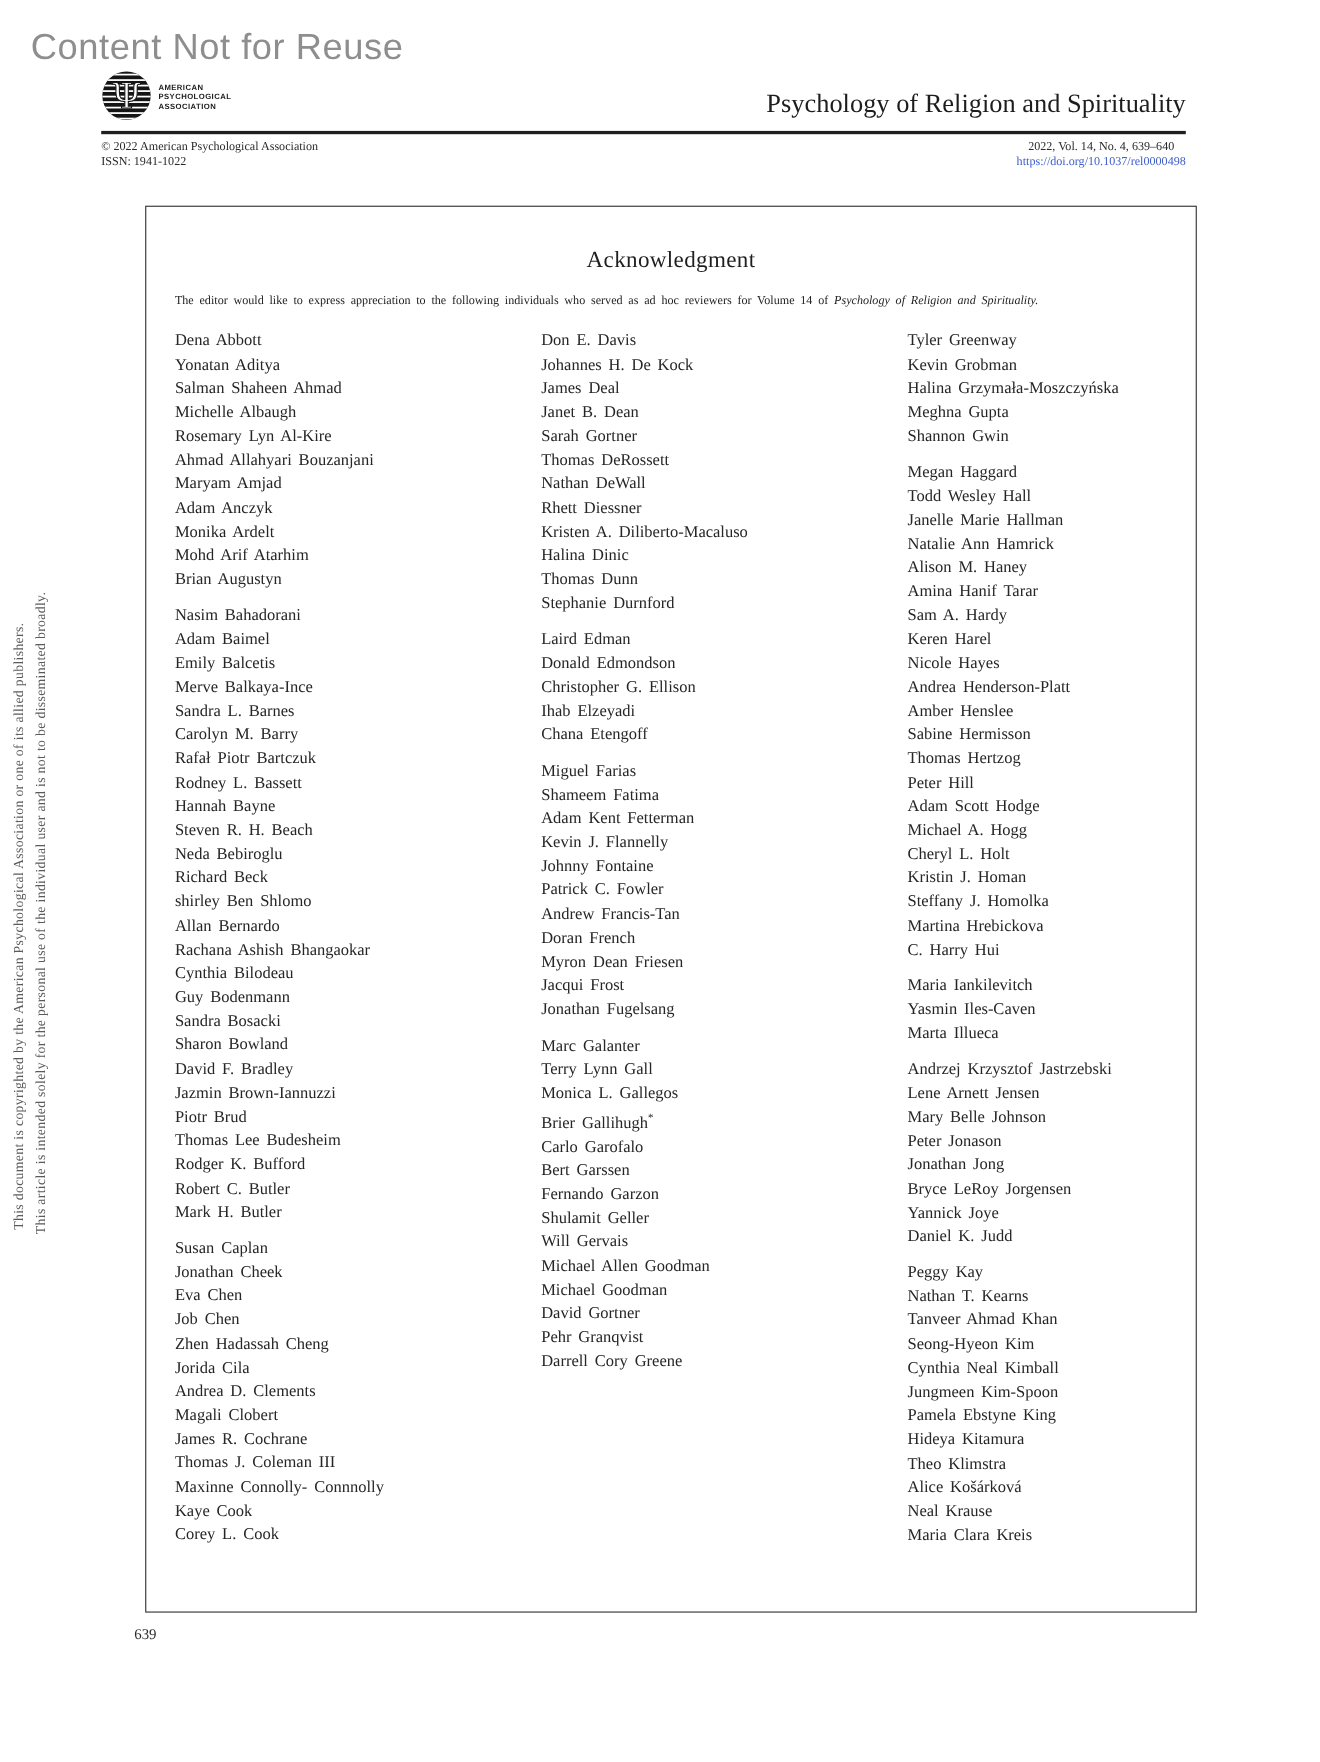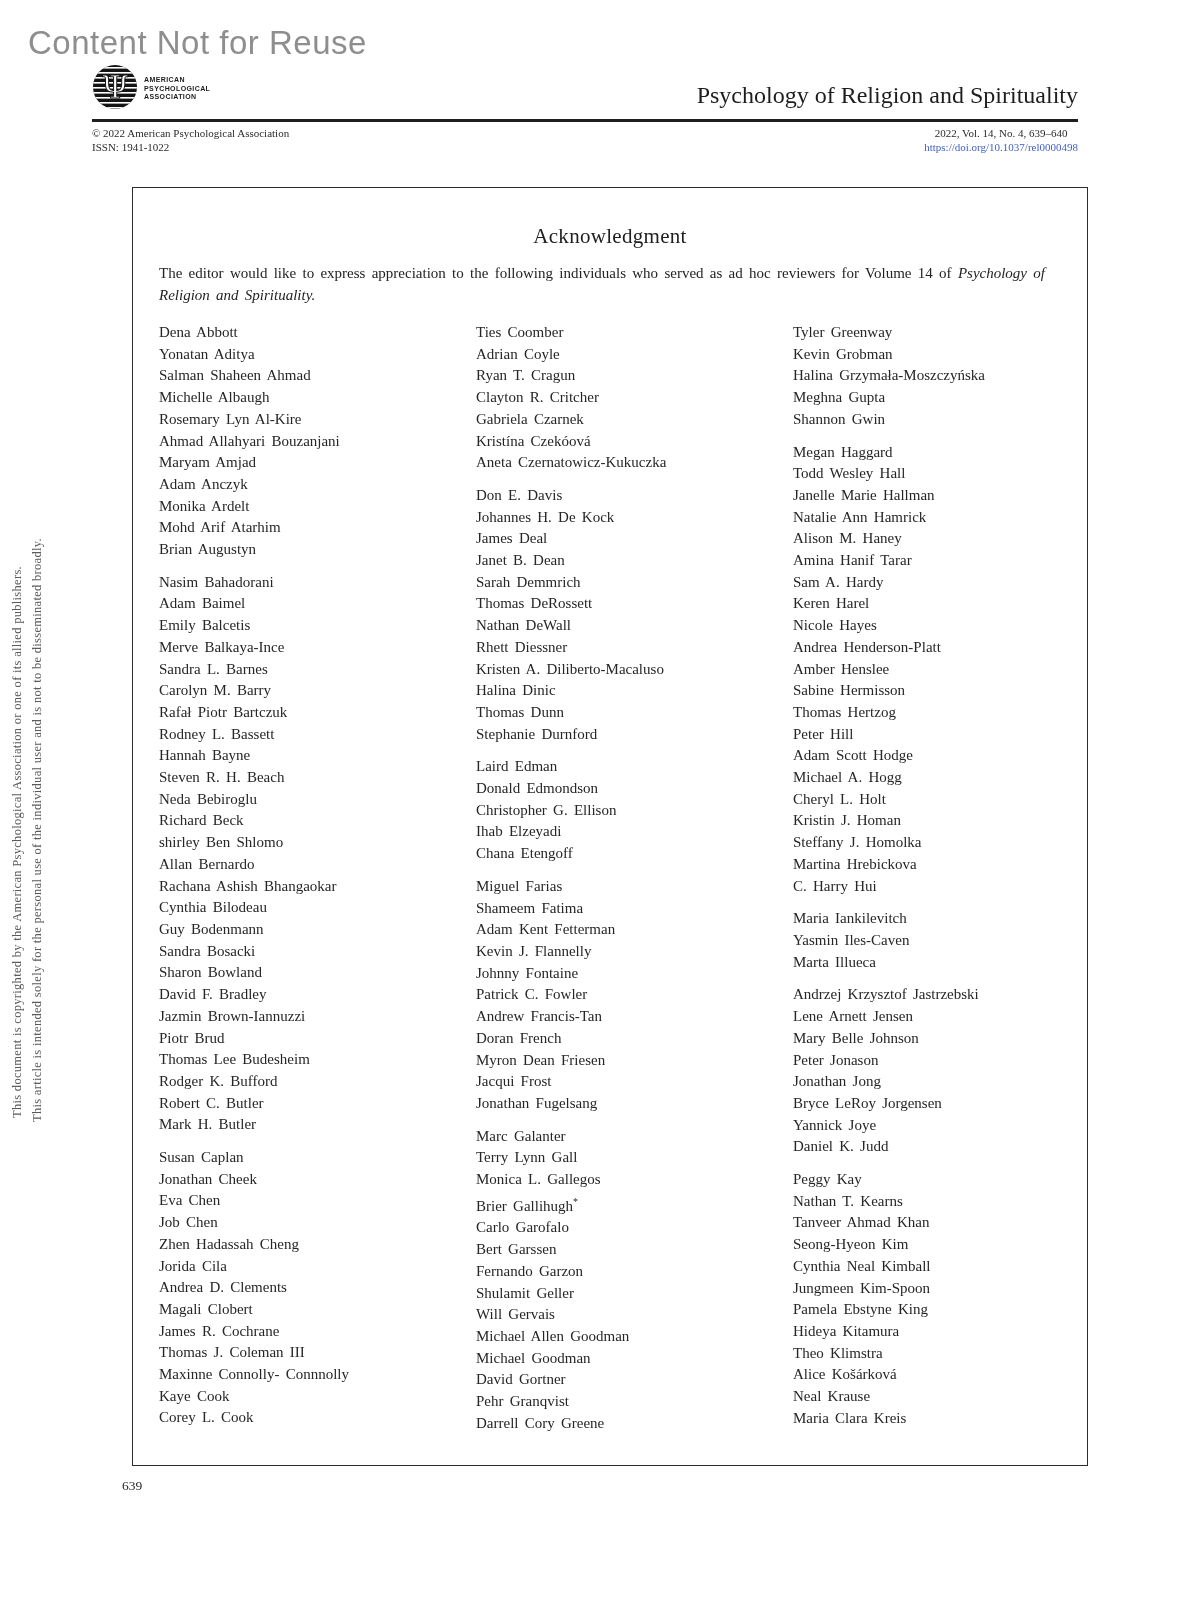--- a/index.html
+++ b/index.html
@@ -86,31 +86,31 @@
   .ack-box h1 {
     margin: 36px 0 13px 0;
     text-align: center;
     font-size: 21px;
     font-weight: normal;
     letter-spacing: 0.3px;
     color: #1e1e1e;
   }
   .intro {
     margin: 0 16px 16px 0;
-    font-size: 15px;
+    font-size: 11px;
     line-height: 22px;
     word-spacing: 2.5px;
     text-align: justify;
     color: #232323;
   }
   .intro em { font-style: italic; }
 
   .columns {
     display: flex;
-    gap: 22px;
+    gap: 38px;
   }
   .col { width: 295px; flex: 0 0 295px; }
   .name-group { margin-bottom: 11px; }
   .name {
     font-size: 15px;
     line-height: 21.7px;
     word-spacing: 2.5px;
     white-space: nowrap;
     color: #262626;
   }
@@ -243,34 +243,25 @@
             <div class="name">Magali Clobert</div>
             <div class="name">James R. Cochrane</div>
             <div class="name">Thomas J. Coleman III</div>
             <div class="name">Maxinne Connolly- Connnolly</div>
             <div class="name">Kaye Cook</div>
             <div class="name">Corey L. Cook</div>
           </div>
         </div>
       <div class="col">
           <div class="name-group">
-            <div class="name">Ties Coomber</div>
-            <div class="name">Adrian Coyle</div>
-            <div class="name">Ryan T. Cragun</div>
-            <div class="name">Clayton R. Critcher</div>
-            <div class="name">Gabriela Czarnek</div>
-            <div class="name">Kristína Czekóová</div>
-            <div class="name">Aneta Czernatowicz-Kukuczka</div>
-          </div>
-          <div class="name-group">
             <div class="name">Don E. Davis</div>
             <div class="name">Johannes H. De Kock</div>
             <div class="name">James Deal</div>
             <div class="name">Janet B. Dean</div>
-            <div class="name">Sarah Demmrich</div>
+            <div class="name">Sarah Gortner</div>
             <div class="name">Thomas DeRossett</div>
             <div class="name">Nathan DeWall</div>
             <div class="name">Rhett Diessner</div>
             <div class="name">Kristen A. Diliberto-Macaluso</div>
             <div class="name">Halina Dinic</div>
             <div class="name">Thomas Dunn</div>
             <div class="name">Stephanie Durnford</div>
           </div>
           <div class="name-group">
             <div class="name">Laird Edman</div>

